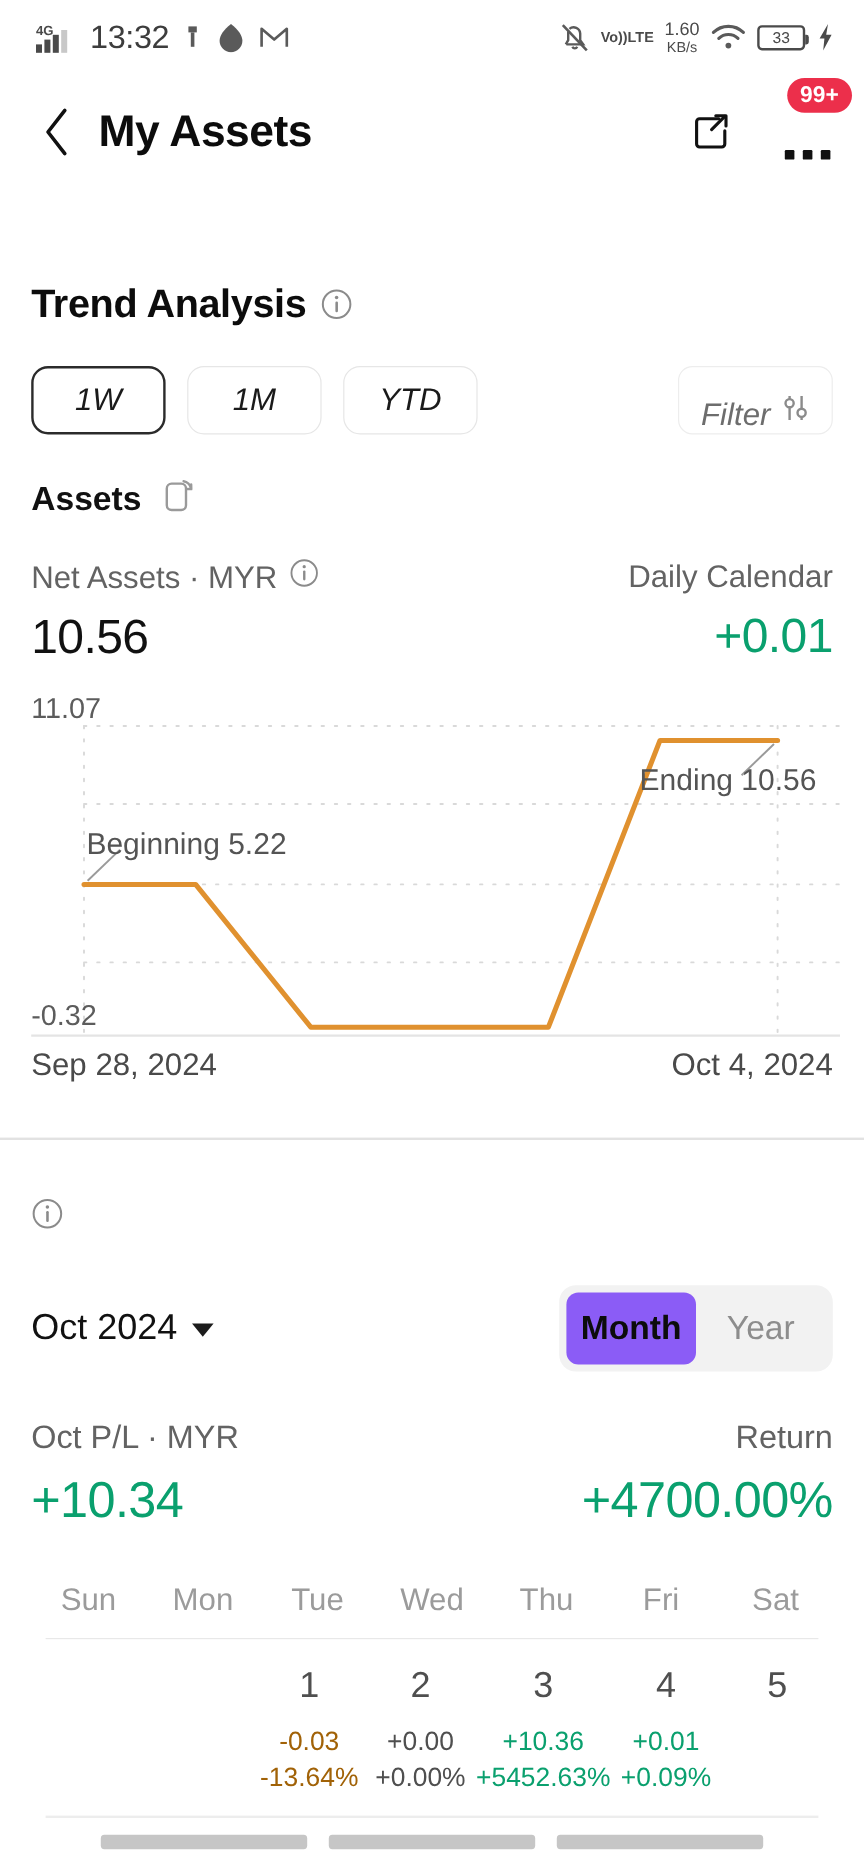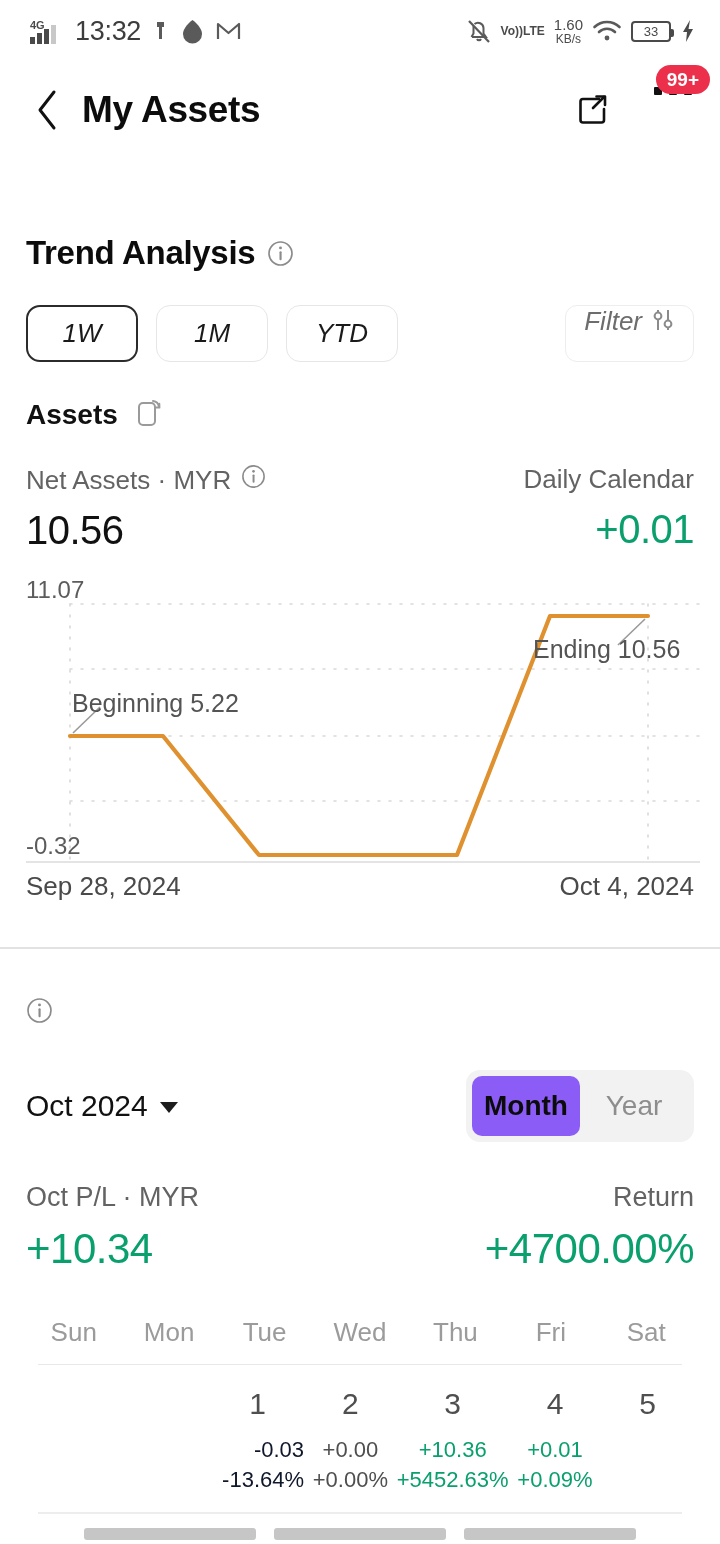--- a/index.html
+++ b/index.html
@@ -37,21 +37,21 @@
 
   
   .header{
     height:96px; display:flex; align-items:center;
     padding:0 24px 0 26px; position:relative;
   }
   .back{ width:44px;height:44px;display:flex;align-items:center;justify-content:center;cursor:pointer; }
   .title{ font-size:37px; font-weight:bold; color:#0c0c0c; margin-left:12px; letter-spacing:-0.4px;}
   .hdr-actions{ margin-left:auto; display:flex; align-items:center; gap:34px; position:relative;}
   .share-btn{ width:46px;height:46px;display:flex;align-items:center;justify-content:center;cursor:pointer;}
-  .more-btn{ width:46px;height:46px;display:flex;align-items:flex-start;justify-content:center;cursor:pointer;position:relative;}
+  .more-btn{ width:46px;height:46px;display:flex;align-items:flex-end;justify-content:center;cursor:pointer;position:relative;}
   .dots{ display:flex;gap:7px; }
   .dots i{ width:8px;height:8px;background:#111;border-radius:1px;display:block;}
   .badge{
     position:absolute; top:-22px; right:-14px;
     background:#ec2f4b; color:#fff; font-size:19px; font-weight:bold;
     padding:2px 11px; border-radius:20px; line-height:1.32;
   }
 
   
   .sec-pad{ padding:0 26px; }
@@ -66,21 +66,21 @@
     height:57px; min-width:112px; padding:0 22px;
     border:1.6px solid #e6e6e6; border-radius:14px;
     display:flex;align-items:center;justify-content:center;
     font-size:26px; color:#1a1a1a; margin-right:18px; cursor:pointer;
     background:#fff;
   }
   .chip.active{ border-color:#2b2b2b; border-width:2px; }
   .filter-btn{
     margin-left:auto; height:57px; padding:0 18px;
     border:1.6px solid #ededed; border-radius:12px;
-    display:flex;align-items:flex-start;gap:9px;
+    display:flex;align-items:flex-end;gap:9px;
     font-size:26px; color:#6d6d6d; cursor:pointer; background:#fff;
   }
 
   .assets-row{ display:flex; align-items:center; gap:14px; margin-top:34px; }
   .assets-label{ font-size:28px; font-weight:bold; color:#111; }
 
   .stats{ display:flex; justify-content:space-between; align-items:flex-start; margin-top:30px;}
   .stat-l .lbl, .stat-r .lbl{ font-size:26px; color:#636363; display:flex;align-items:center;gap:10px;}
   .stat-r{ text-align:right; }
   .stat-l .val{ font-size:40px; color:#111; margin-top:12px; letter-spacing:-0.5px;}
@@ -120,21 +120,21 @@
   
   .cal{ margin-top:44px; }
   .cal-row{ display:grid; grid-template-columns:repeat(7,1fr); }
   .dow{ font-size:26px; color:#9b9b9b; text-align:center; padding-bottom:16px;}
   .cal-line{ height:1.5px; background:#e8e8e8; margin:0 12px; }
   .day-cell{ text-align:center; padding-top:22px; min-height:112px; cursor:pointer;}
   .day-num{ font-size:30px; color:#4f4f4f; }
   .day-pl{ font-size:22px; margin-top:14px; line-height:1.35;}
   .day-pct{ font-size:22px; line-height:1.35;}
   .pos{ color:#0aa06e; }
-  .neg{ color:#0f172a;text-align:right; }
+  .neg{ color:#a16207; }
   .zero{ color:#4f4f4f; }
 
   .cal-bottom-line{ height:1.5px; background:#ededed; margin:18px 12px 0;}
   .bottom-bars{ display:flex; gap:18px; padding:14px 84px 0; }
   .bottom-bars i{ flex:1; height:12px; background:#c6c6c6; border-radius:3px; display:block;}
 </style>
 </head>
 <body>
 
 <div class="statusbar">

